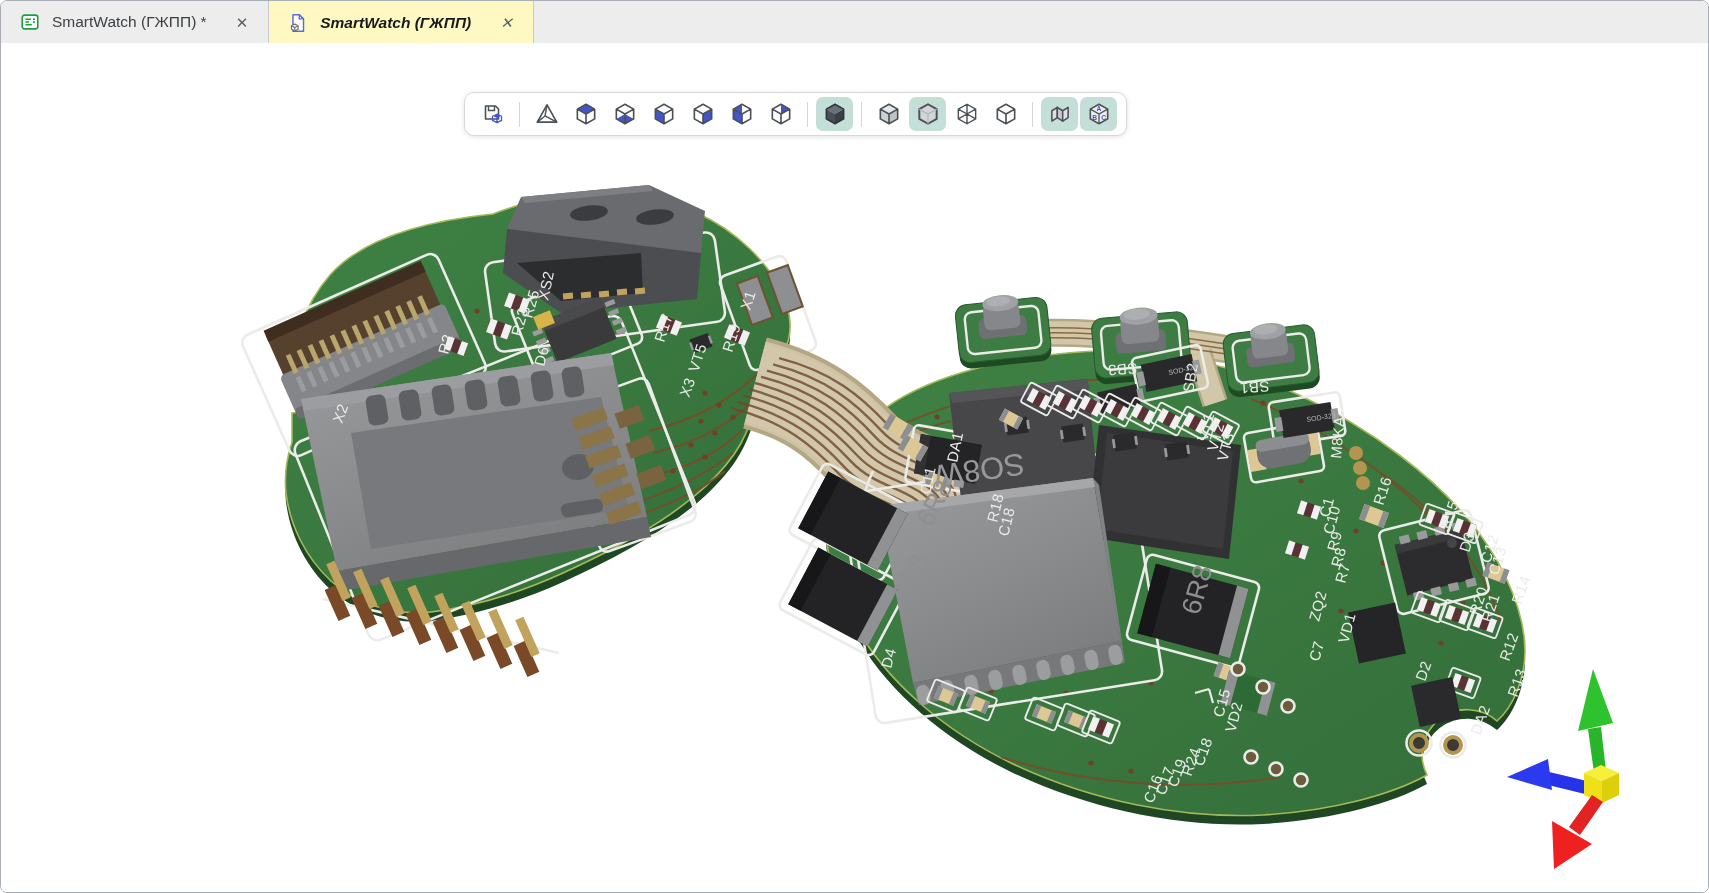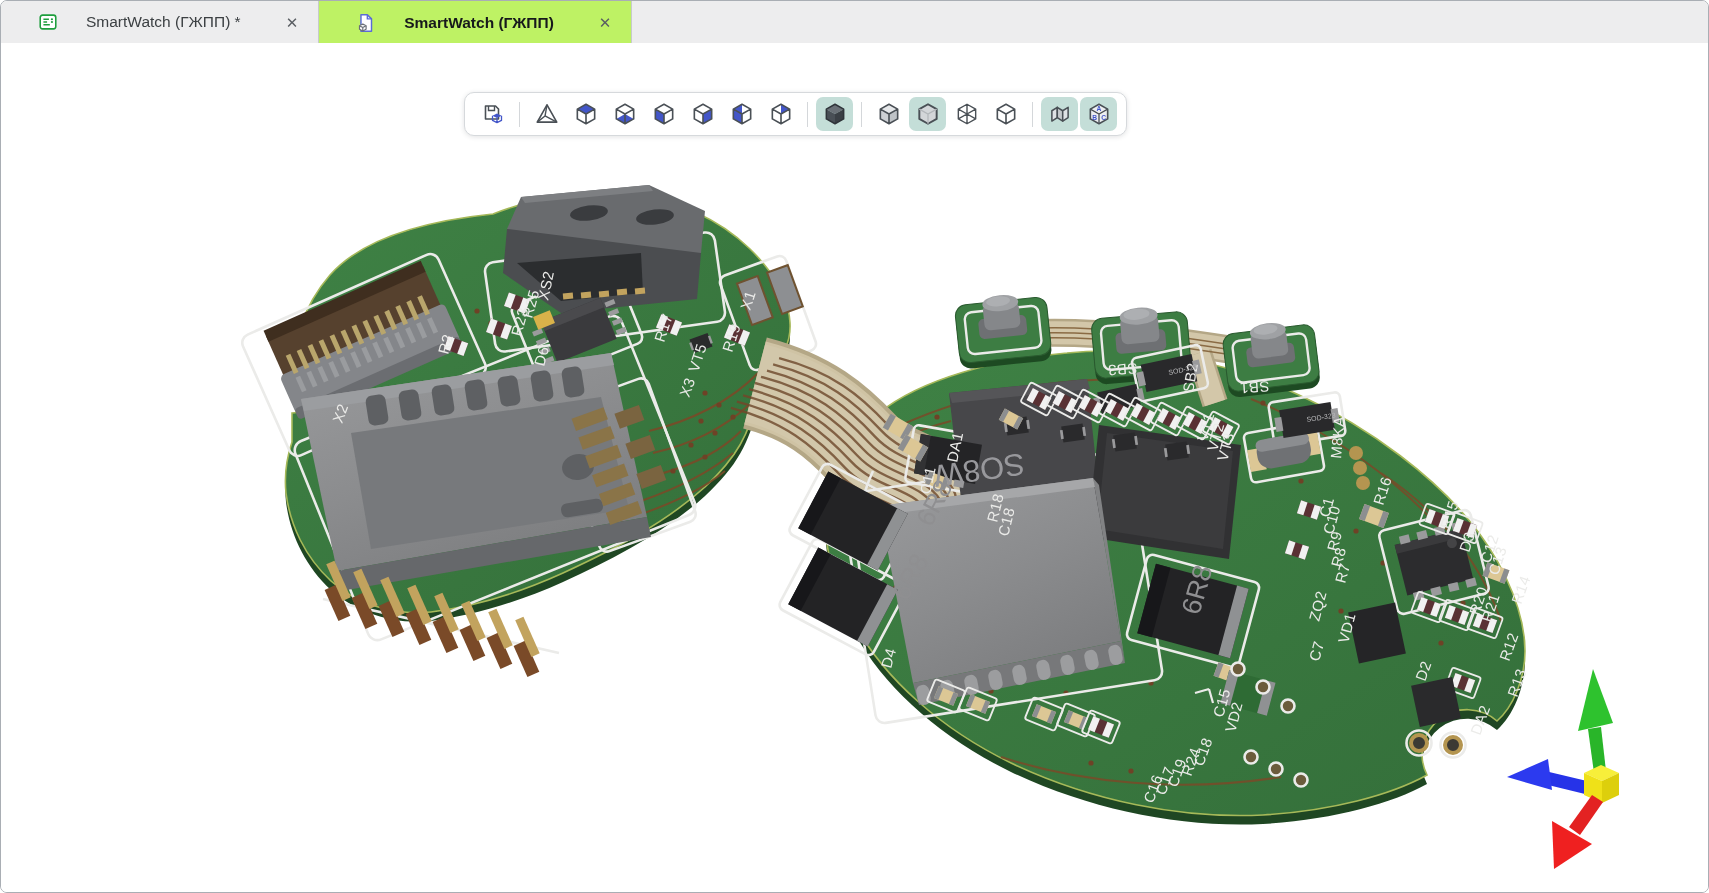--- a/index.html
+++ b/index.html
@@ -3,23 +3,23 @@
 <meta charset="utf-8">
 <style>
   html,body{margin:0;padding:0;background:#ffffff;}
   .window{
     width:1707px;height:891px;position:relative;overflow:hidden;
     border:1px solid #a9aeb4;border-radius:7px;background:#fff;
     font-family:"Liberation Sans",sans-serif;
   }
   
   .tabbar{height:42px;background:#ededee;border-bottom:1px solid #c7cacd;display:flex;align-items:stretch;}
-  .tab{display:flex;align-items:center;gap:27px;padding:0 16px 0 36px;font-size:15.5px;color:#3c4043;position:relative;cursor:default;}
+  .tab{display:flex;align-items:center;gap:11px;padding:0 16px 0 18px;font-size:15.5px;color:#3c4043;position:relative;cursor:default;}
   .tab .tab-label{white-space:nowrap;}
-  .tab.active{background:#bef264;color:#17191c;font-weight:bold;border-left:1px solid #c7cacd;border-right:1px solid #c7cacd;margin-bottom:-1px;}
+  .tab.active{background:#fef9c3;color:#17191c;font-weight:bold;border-left:1px solid #c7cacd;border-right:1px solid #c7cacd;margin-bottom:-1px;font-style:italic;}
   .tab-close{font-size:15px;color:#5a5e63;font-weight:normal;margin-left:14px;padding:2px 4px;line-height:1;}
   .tab-icon{display:flex;align-items:center;}
   
   .toolbar{
     position:absolute;left:463px;top:91px;z-index:6;
     background:#fff;border:1px solid #d6d9dc;border-radius:10px;
     box-shadow:0 1px 5px rgba(40,50,60,.14);
     display:flex;align-items:center;padding:4px 9px;gap:2px;
   }
   .tb{width:37px;height:34px;border:none;background:transparent;border-radius:7px;

